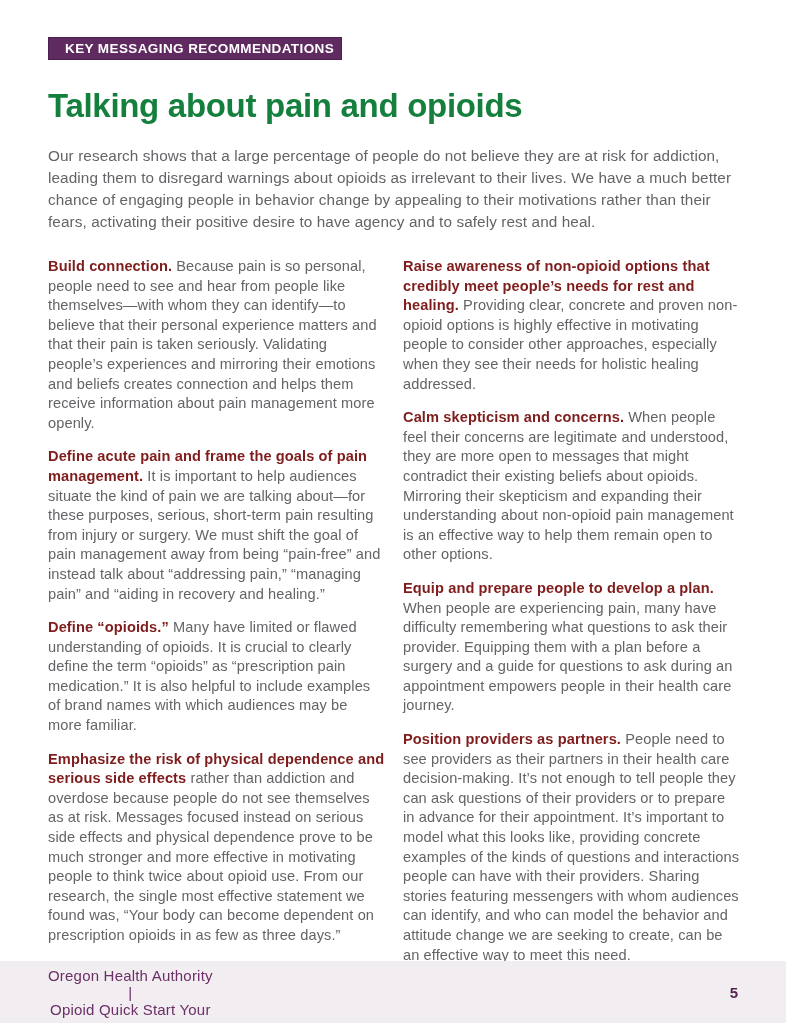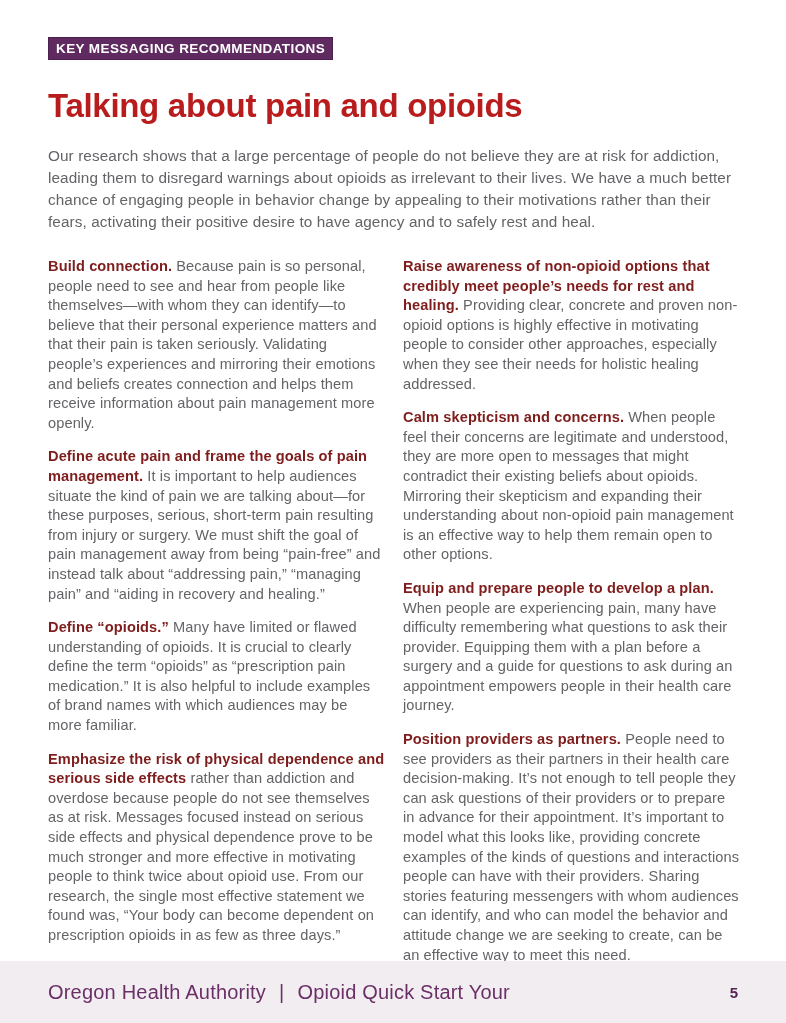--- a/index.html
+++ b/index.html
@@ -15,25 +15,25 @@
     position: relative;
     padding: 37px 46px 0 48px;
   }
   .badge {
     display: inline-block;
     background: #5e2a60;
     color: #ffffff;
     font-weight: bold;
     font-size: 13.5px;
     letter-spacing: 0.4px;
-    padding: 3px 7px 3px 7px;
+    padding: 3px 7px 3px 16px;
     border: 1px solid #4c2150;
   }
   h1.title {
-    color: #b91c1c;
+    color: #15803d;
     font-size: 33px;
     font-weight: bold;
     letter-spacing: -0.3px;
     margin-top: 27px;
     margin-bottom: 9px;
   }
   .intro {
     color: #646367;
     font-size: 15.3px;
     line-height: 22px;
@@ -65,22 +65,23 @@
     background: #f2edf1;
     display: flex;
     align-items: center;
     justify-content: space-between;
     padding: 0 48px;
   }
   .footer-left {
     display: flex;
     align-items: center;
     color: #6b2f67;
-    font-size: 20px;
+    font-size: 15px;
     letter-spacing: 0.2px;
+    flex-direction: column;
   }
   .footer-sep { margin: 0 13px; color: #6b2f67; }
   .page-num {
     color: #542553;
     font-size: 15px;
     font-weight: bold;
   }
 </style>
 </head>
 <body>

